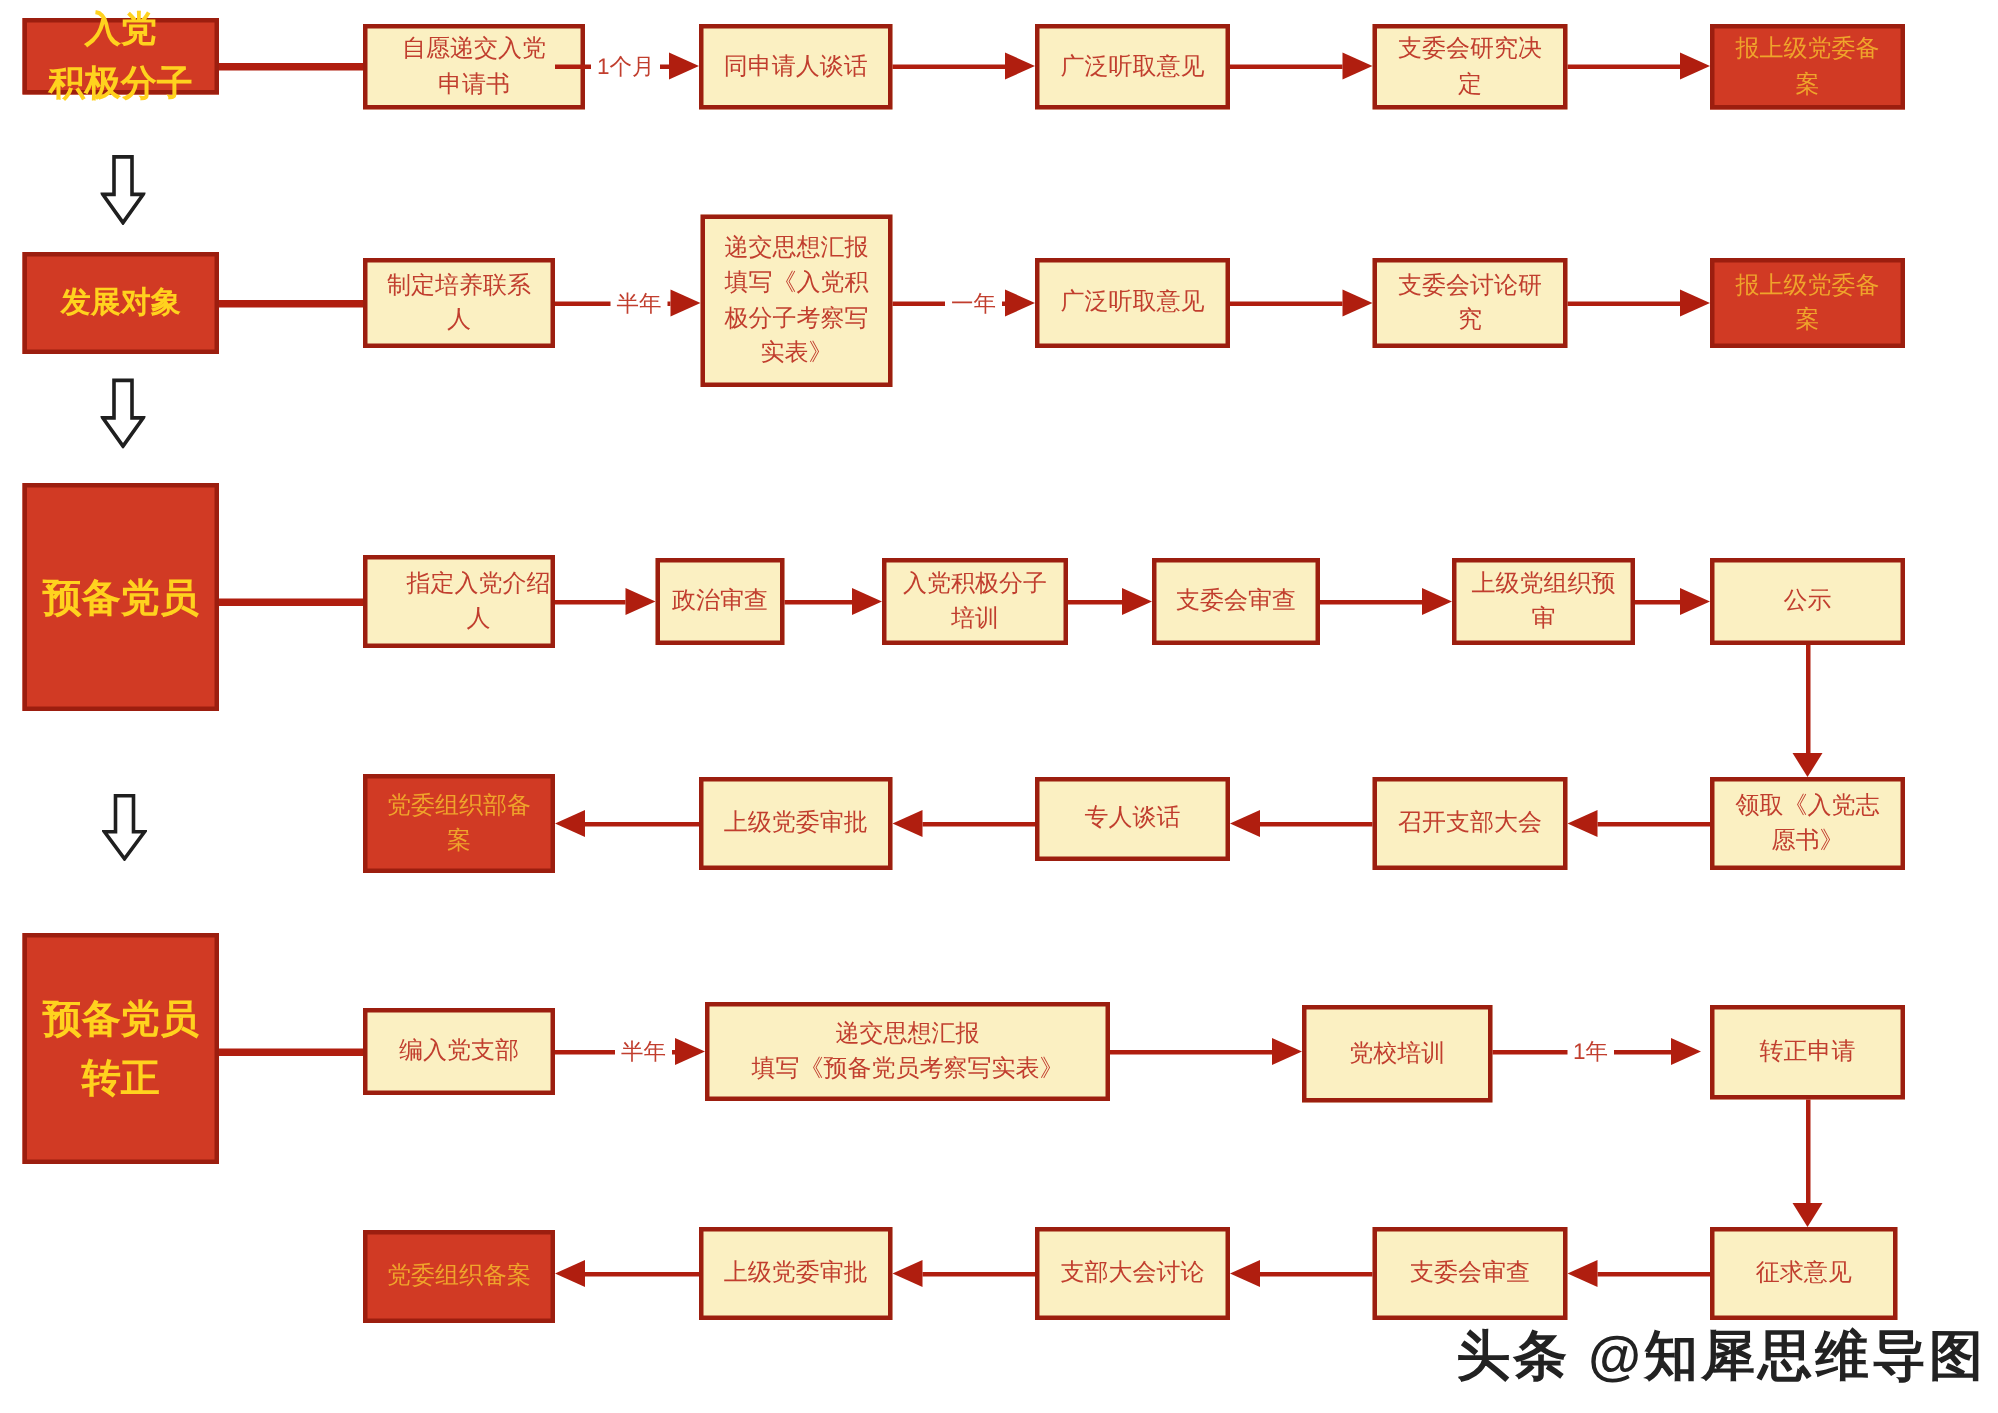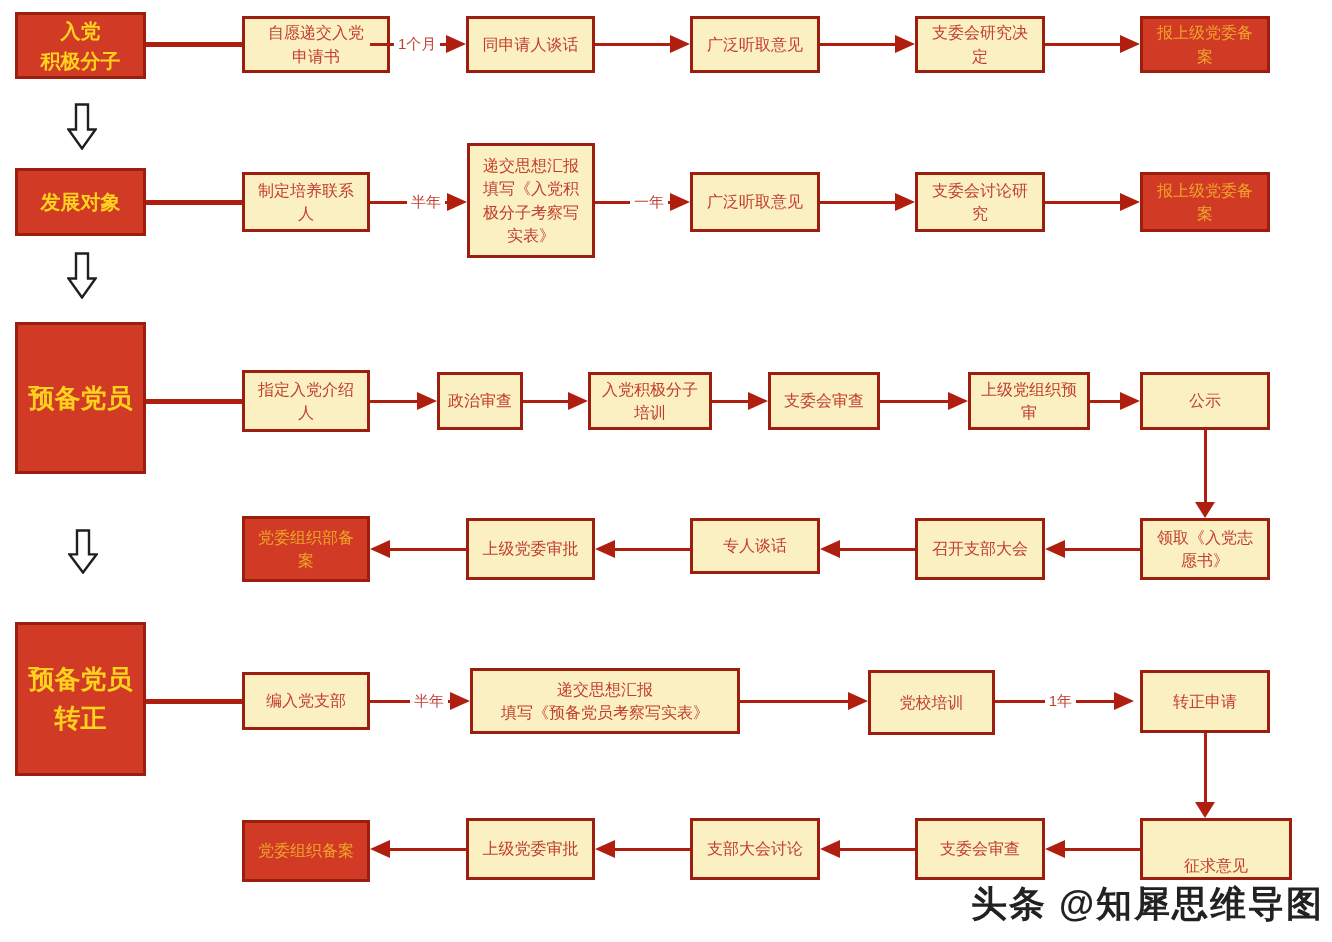--- a/index.html
+++ b/index.html
@@ -30,21 +30,21 @@
   .downarrow{position:absolute;}
   #watermark{position:absolute;font-weight:bold;color:#222;font-size:36px;
       letter-spacing:2px;white-space:nowrap;
       text-shadow:1px 1px 0 #fff,-1px -1px 0 #fff,1px -1px 0 #fff,-1px 1px 0 #fff;}
 </style>
 </head>
 <body>
 
 <div id="canvas">
   <div id="watermark" style="right: 8px; top: 880px; margin-left: 28px;">头条 @知犀思维导图</div>
-<div class="node stage" style="left: 15px; top: 12px; width: 131px; height: 67px; font-size: 20px;">
+<div class="node stage" style="left: 15px; top: 12px; width: 131px; height: 51px; font-size: 24px;">
       <span>入党
 积极分子</span>
     </div>
     <div class="node step" style="left: 242px; top: 16px; width: 148px; height: 57px;">
       <span>自愿递交入党
 申请书</span>
     </div>
     <div class="node step" style="left: 466px; top: 16px; width: 129px; height: 57px;">
       <span>同申请人谈话</span>
     </div>
@@ -79,21 +79,21 @@
       <span>支委会讨论研
 究</span>
     </div>
     <div class="node report" style="left: 1140px; top: 172px; width: 130px; height: 60px;">
       <span>报上级党委备
 案</span>
     </div>
     <div class="node stage" style="left: 15px; top: 322px; width: 131px; height: 152px; font-size: 26px;">
       <span>预备党员</span>
     </div>
-    <div class="node step" style="left: 242px; top: 370px; width: 128px; height: 62px;">
+    <div class="node step" style="left: 242px; top: 370px; width: 128px; height: 62px; justify-content: flex-end;">
       <span>指定入党介绍
 人</span>
     </div>
     <div class="node step" style="left: 437px; top: 372px; width: 86px; height: 58px;">
       <span>政治审查</span>
     </div>
     <div class="node step" style="left: 588px; top: 372px; width: 124px; height: 58px;">
       <span>入党积极分子
 培训</span>
     </div>
@@ -134,21 +134,21 @@
     <div class="node step" style="left: 470px; top: 668px; width: 270px; height: 66px;">
       <span>递交思想汇报
 填写《预备党员考察写实表》</span>
     </div>
     <div class="node step" style="left: 868px; top: 670px; width: 127px; height: 65px;">
       <span>党校培训</span>
     </div>
     <div class="node step" style="left: 1140px; top: 670px; width: 130px; height: 63px;">
       <span>转正申请</span>
     </div>
-    <div class="node step" style="left: 1140px; top: 818px; width: 152px; height: 62px; align-items: flex-end;">
+    <div class="node step" style="left: 1140px; top: 818px; width: 125px; height: 62px;">
       <span>征求意见</span>
     </div>
     <div class="node step" style="left: 915px; top: 818px; width: 130px; height: 62px;">
       <span>支委会审查</span>
     </div>
     <div class="node step" style="left: 690px; top: 818px; width: 130px; height: 62px;">
       <span>支部大会讨论</span>
     </div>
     <div class="node step" style="left: 466px; top: 818px; width: 129px; height: 62px;">
       <span>上级党委审批</span>

